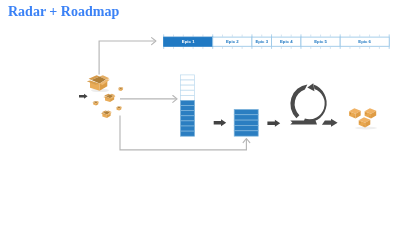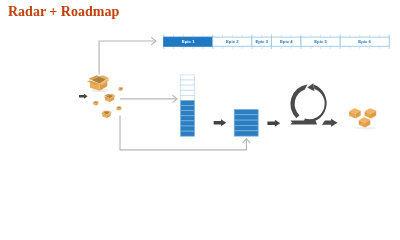--- a/index.html
+++ b/index.html
@@ -1,19 +1,19 @@
 <!DOCTYPE html>
 <html><head>
 <meta charset="utf-8">
 <style>
   html,body{margin:0;padding:0;}
   body{width:400px;height:160px;background:#ffffff;font-family:"Liberation Sans",sans-serif;overflow:hidden;}
   #root{position:relative;width:400px;height:160px;background:#fff;}
   .abs{position:absolute;}
-  .title{left:8px;top:5px;font-family:"Liberation Serif",serif;font-weight:bold;font-size:14px;line-height:14px;color:#c2410c;}
+  .title{left:8px;top:5px;font-family:"Liberation Serif",serif;font-weight:bold;font-size:14px;line-height:14px;color:#3b82f6;}
   svg{display:block;overflow:visible;}
 </style>
 </head>
 <body>
 
 <div id="root">
   <div class="abs title">Radar + Roadmap</div>
 
   <svg class="abs" id="roadmap" style="left:160px;top:30px;" width="235" height="22" viewBox="0 0 235 22">
       <line x1="3.7" y1="4.4" x2="3.7" y2="18.9" stroke="#9CC8E8" stroke-width="0.8"></line>

